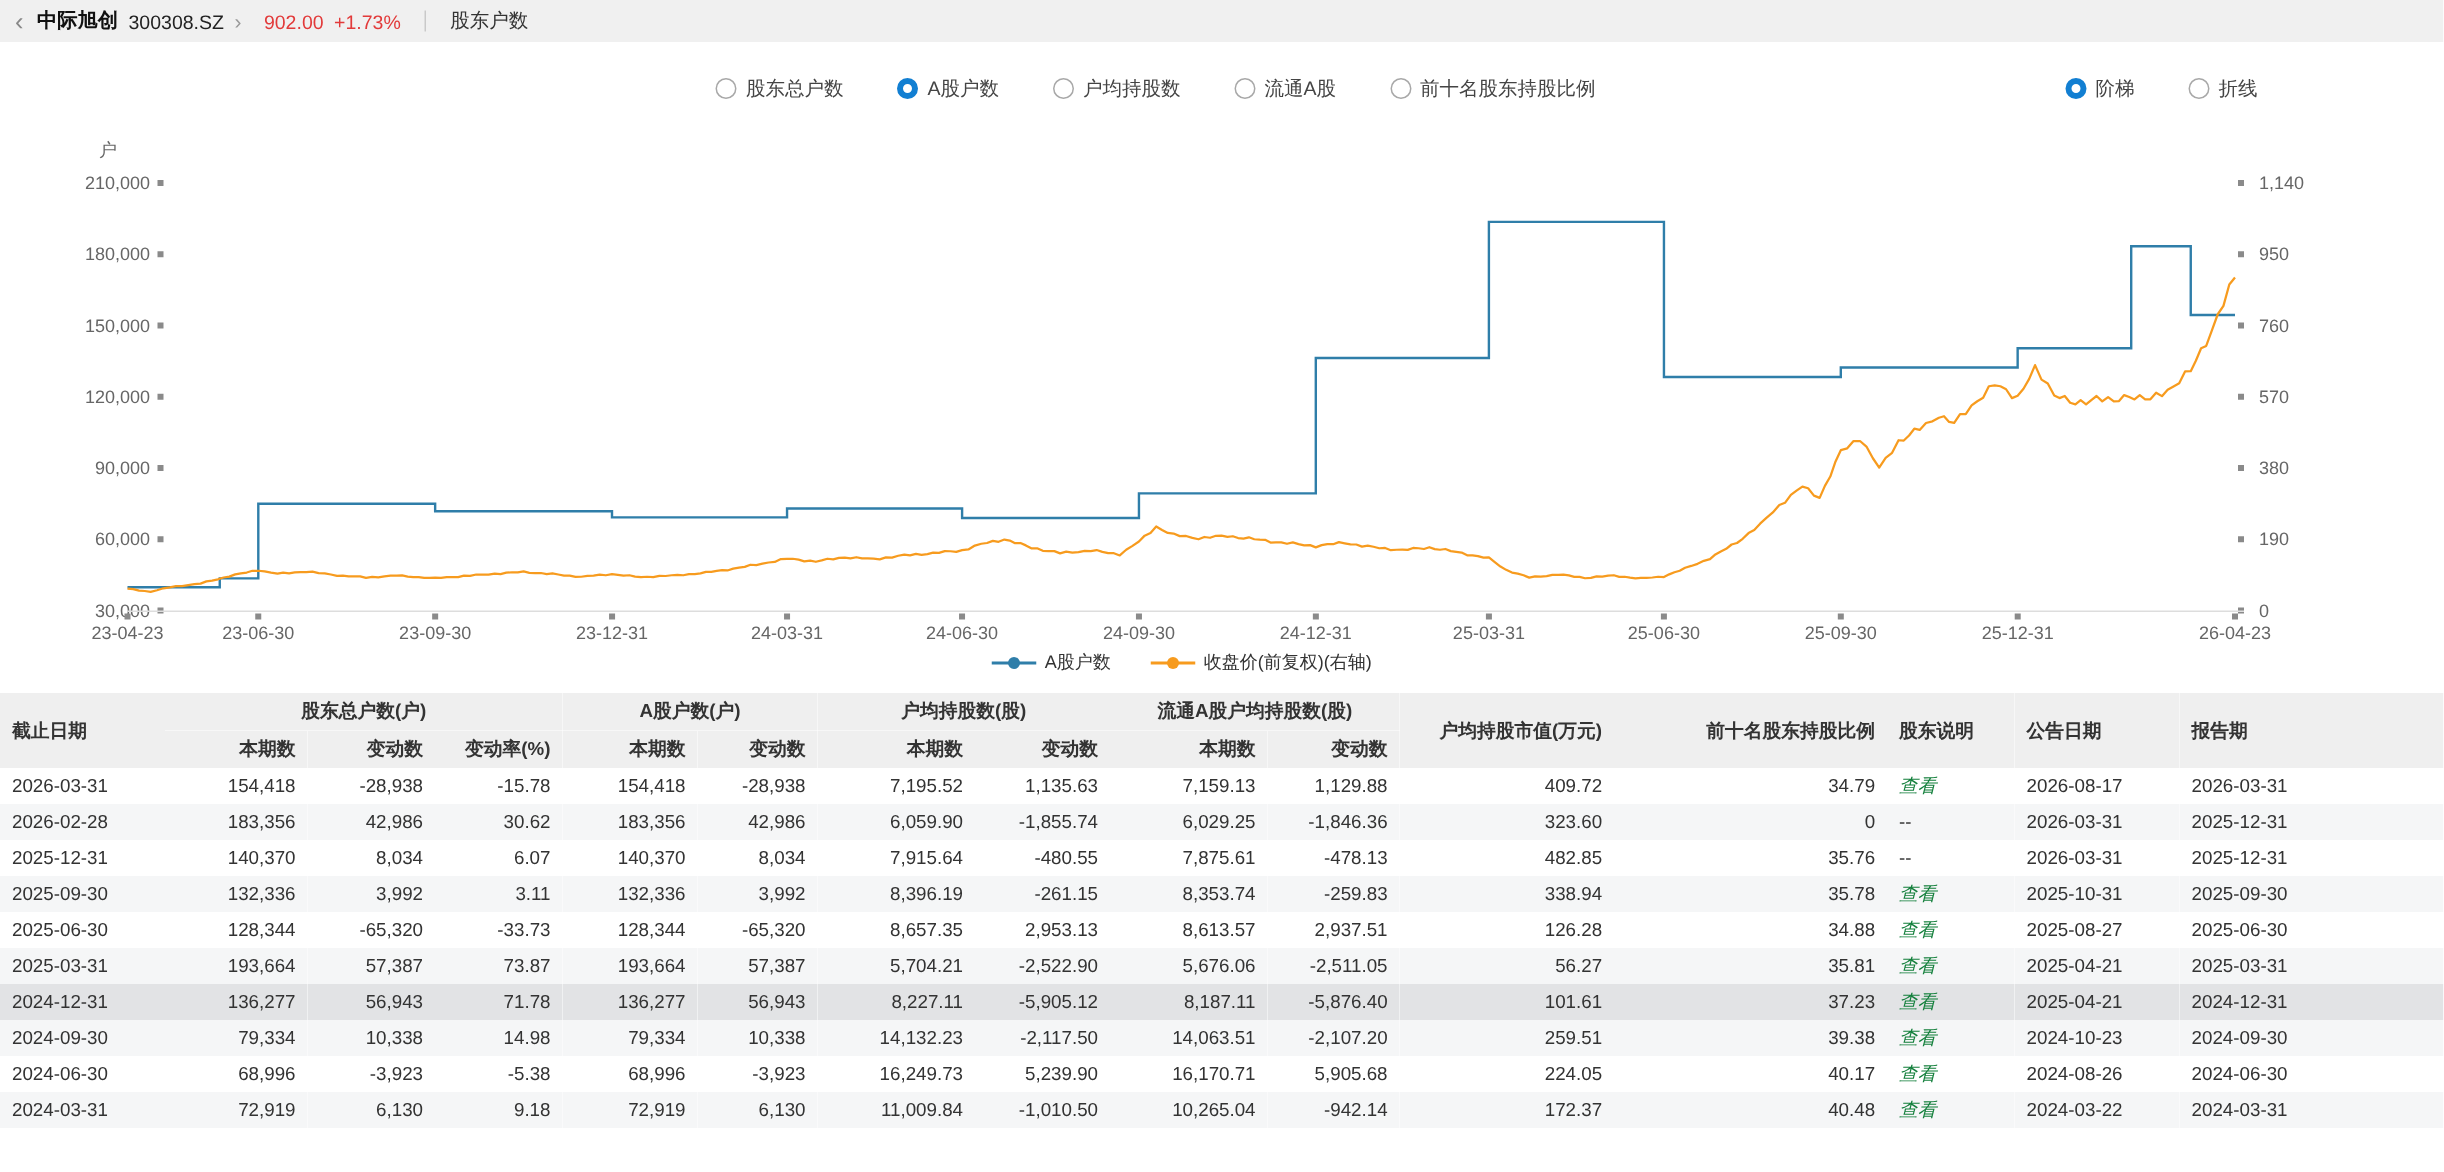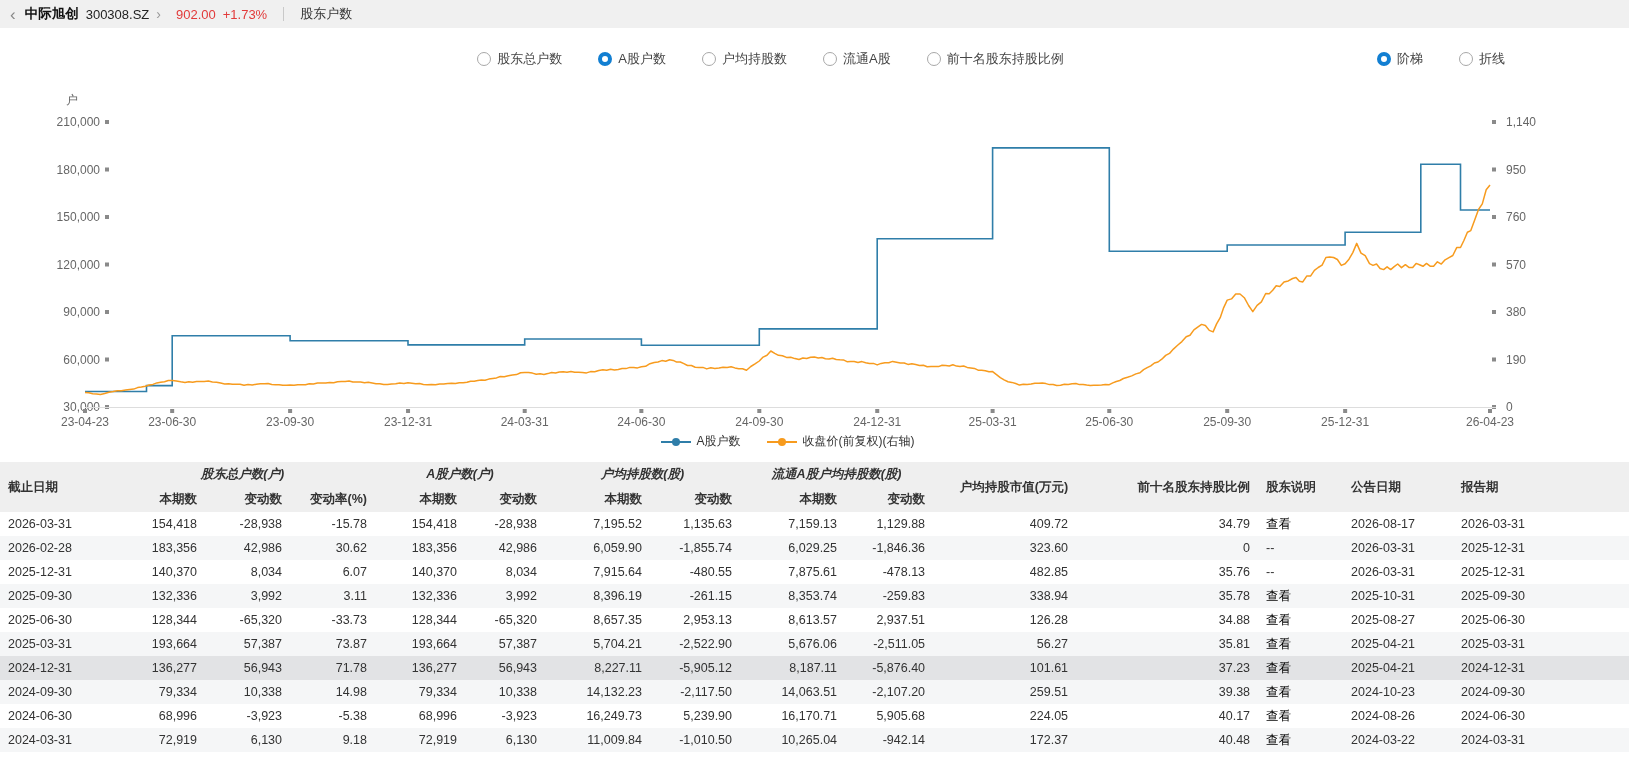--- a/index.html
+++ b/index.html
@@ -29,25 +29,25 @@
   .legend-item{display:flex;align-items:center;gap:6px;font-size:12px;color:#333;cursor:pointer;}
 
   
   .table-wrap{margin-top:0;}
   .data-table{border-collapse:collapse;table-layout:fixed;width:1629px;font-size:12.5px;color:#333;}
   .data-table th{font-weight:bold;background:#efefef;height:25px;padding:0 8px;white-space:nowrap;overflow:hidden;}
   .data-table td{height:24px;padding:0 8px;white-space:nowrap;overflow:hidden;}
   .data-table th:first-child,.data-table td:first-child{}
   .l{text-align:left;}
   .r{text-align:right;}
-  .c{font-style:italic;}
+  .c{}
   .pr30{padding-right:30px !important;}
   tbody tr:nth-child(even){background:#f5f6f7;}
   tbody tr.highlight{background:#e2e3e5;}
-  .link{cursor:pointer;color:#000000;}
+  .link{cursor:pointer;color:#15803d;font-style:italic;}
 </style>
 </head>
 <body>
 
 <div class="topbar">
   <span class="back">‹</span>
   <span class="stock-name">中际旭创</span>
   <span class="stock-code">300308.SZ</span>
   <span class="fwd">›</span>
   <span class="price red">902.00</span>

